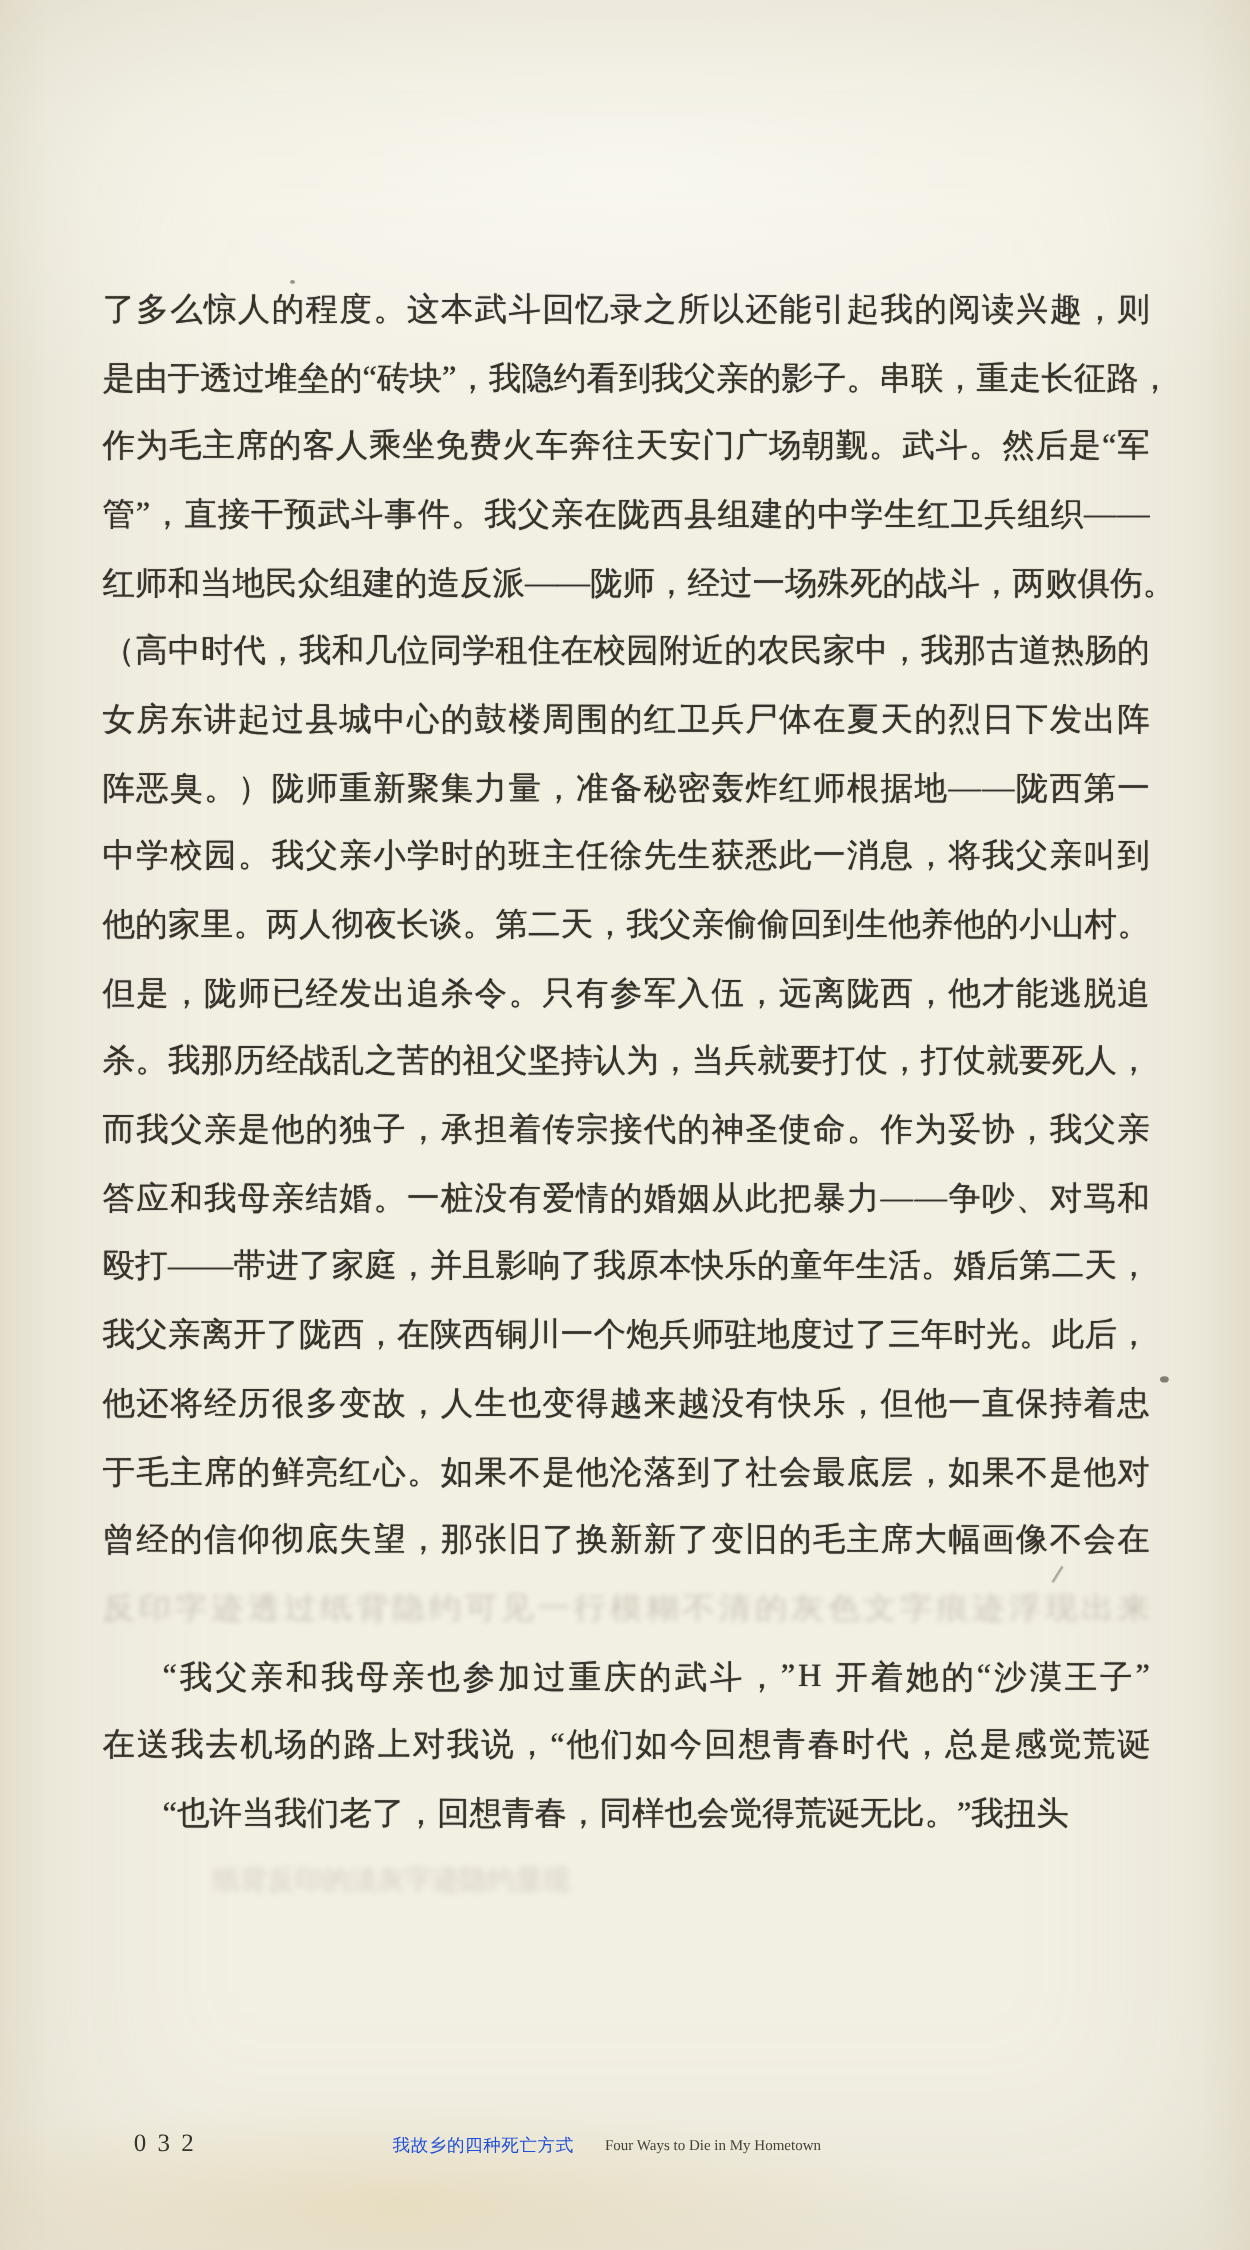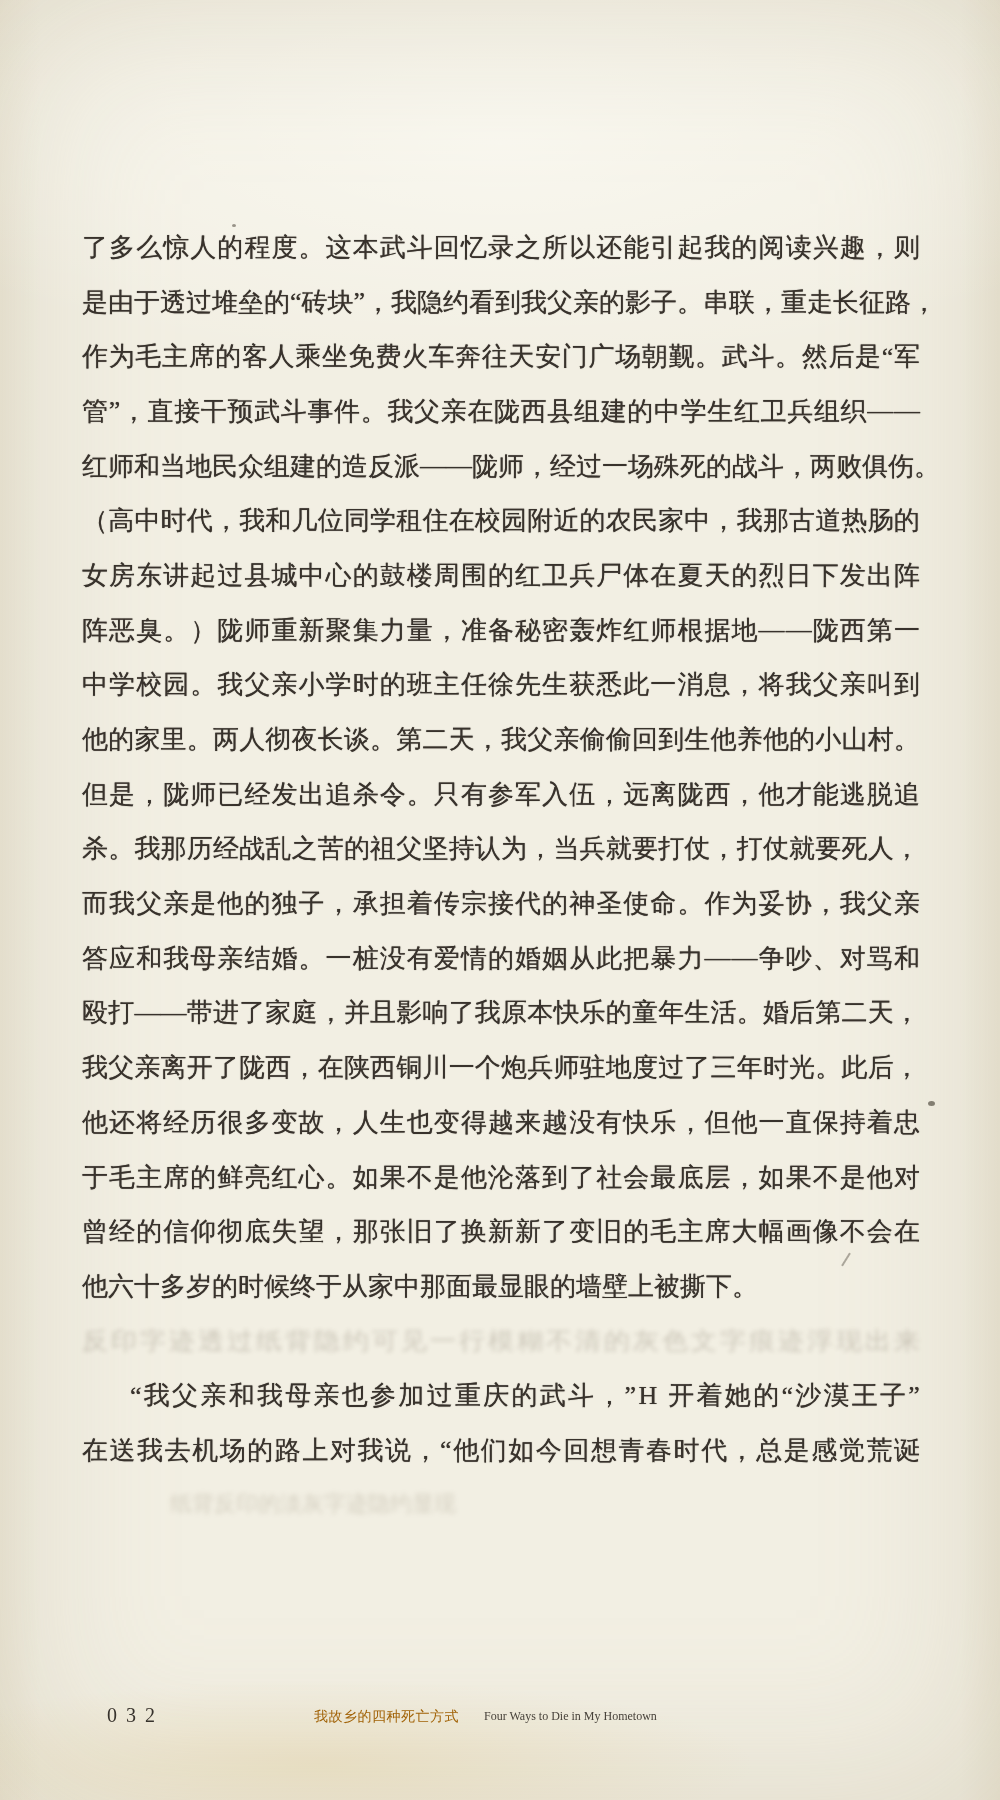--- a/index.html
+++ b/index.html
@@ -60,21 +60,21 @@
     margin-left:27px;
   }
   .page-number{
     position:absolute;left:80px;top:2px;
     font-size:20px;letter-spacing:2px;
     color:#37322c;
   }
   .title-zh{
     position:absolute;left:287px;top:6px;
     font-size:14px;letter-spacing:0.5px;
-    color:#a16207;
+    color:#1d4ed8;
     text-align:center;
   }
   .title-en{
     position:absolute;left:457px;top:7px;
     font-size:12px;
     color:#47413a;
   }
   .speck1{position:absolute;left:928px;top:1101px;width:7px;height:5px;border-radius:50%;
     background:rgba(95,90,78,0.75);filter:blur(0.6px);}
   .speck2{position:absolute;left:845px;top:1252px;width:2px;height:15px;
@@ -101,24 +101,24 @@
     <div class="line just"><span>他</span><span>的</span><span>家</span><span>里</span><span>。</span><span>两</span><span>人</span><span>彻</span><span>夜</span><span>长</span><span>谈</span><span>。</span><span>第</span><span>二</span><span>天</span><span>，</span><span>我</span><span>父</span><span>亲</span><span>偷</span><span>偷</span><span>回</span><span>到</span><span>生</span><span>他</span><span>养</span><span>他</span><span>的</span><span>小</span><span>山</span><span>村</span><span>。</span></div>
     <div class="line just"><span>但</span><span>是</span><span>，</span><span>陇</span><span>师</span><span>已</span><span>经</span><span>发</span><span>出</span><span>追</span><span>杀</span><span>令</span><span>。</span><span>只</span><span>有</span><span>参</span><span>军</span><span>入</span><span>伍</span><span>，</span><span>远</span><span>离</span><span>陇</span><span>西</span><span>，</span><span>他</span><span>才</span><span>能</span><span>逃</span><span>脱</span><span>追</span></div>
     <div class="line just"><span>杀</span><span>。</span><span>我</span><span>那</span><span>历</span><span>经</span><span>战</span><span>乱</span><span>之</span><span>苦</span><span>的</span><span>祖</span><span>父</span><span>坚</span><span>持</span><span>认</span><span>为</span><span>，</span><span>当</span><span>兵</span><span>就</span><span>要</span><span>打</span><span>仗</span><span>，</span><span>打</span><span>仗</span><span>就</span><span>要</span><span>死</span><span>人</span><span>，</span></div>
     <div class="line just"><span>而</span><span>我</span><span>父</span><span>亲</span><span>是</span><span>他</span><span>的</span><span>独</span><span>子</span><span>，</span><span>承</span><span>担</span><span>着</span><span>传</span><span>宗</span><span>接</span><span>代</span><span>的</span><span>神</span><span>圣</span><span>使</span><span>命</span><span>。</span><span>作</span><span>为</span><span>妥</span><span>协</span><span>，</span><span>我</span><span>父</span><span>亲</span></div>
     <div class="line just"><span>答</span><span>应</span><span>和</span><span>我</span><span>母</span><span>亲</span><span>结</span><span>婚</span><span>。</span><span>一</span><span>桩</span><span>没</span><span>有</span><span>爱</span><span>情</span><span>的</span><span>婚</span><span>姻</span><span>从</span><span>此</span><span>把</span><span>暴</span><span>力</span><span>—</span><span>—</span><span>争</span><span>吵</span><span>、</span><span>对</span><span>骂</span><span>和</span></div>
     <div class="line just"><span>殴</span><span>打</span><span>—</span><span>—</span><span>带</span><span>进</span><span>了</span><span>家</span><span>庭</span><span>，</span><span>并</span><span>且</span><span>影</span><span>响</span><span>了</span><span>我</span><span>原</span><span>本</span><span>快</span><span>乐</span><span>的</span><span>童</span><span>年</span><span>生</span><span>活</span><span>。</span><span>婚</span><span>后</span><span>第</span><span>二</span><span>天</span><span>，</span></div>
     <div class="line just"><span>我</span><span>父</span><span>亲</span><span>离</span><span>开</span><span>了</span><span>陇</span><span>西</span><span>，</span><span>在</span><span>陕</span><span>西</span><span>铜</span><span>川</span><span>一</span><span>个</span><span>炮</span><span>兵</span><span>师</span><span>驻</span><span>地</span><span>度</span><span>过</span><span>了</span><span>三</span><span>年</span><span>时</span><span>光</span><span>。</span><span>此</span><span>后</span><span>，</span></div>
     <div class="line just"><span>他</span><span>还</span><span>将</span><span>经</span><span>历</span><span>很</span><span>多</span><span>变</span><span>故</span><span>，</span><span>人</span><span>生</span><span>也</span><span>变</span><span>得</span><span>越</span><span>来</span><span>越</span><span>没</span><span>有</span><span>快</span><span>乐</span><span>，</span><span>但</span><span>他</span><span>一</span><span>直</span><span>保</span><span>持</span><span>着</span><span>忠</span></div>
     <div class="line just"><span>于</span><span>毛</span><span>主</span><span>席</span><span>的</span><span>鲜</span><span>亮</span><span>红</span><span>心</span><span>。</span><span>如</span><span>果</span><span>不</span><span>是</span><span>他</span><span>沦</span><span>落</span><span>到</span><span>了</span><span>社</span><span>会</span><span>最</span><span>底</span><span>层</span><span>，</span><span>如</span><span>果</span><span>不</span><span>是</span><span>他</span><span>对</span></div>
     <div class="line just"><span>曾</span><span>经</span><span>的</span><span>信</span><span>仰</span><span>彻</span><span>底</span><span>失</span><span>望</span><span>，</span><span>那</span><span>张</span><span>旧</span><span>了</span><span>换</span><span>新</span><span>新</span><span>了</span><span>变</span><span>旧</span><span>的</span><span>毛</span><span>主</span><span>席</span><span>大</span><span>幅</span><span>画</span><span>像</span><span>不</span><span>会</span><span>在</span></div>
-    <div class="line">他六十多岁的时候终于从家中那面最显眼的墙壁上被撕下。</div>
     <div class="line just ghost"><span>反</span><span>印</span><span>字</span><span>迹</span><span>透</span><span>过</span><span>纸</span><span>背</span><span>隐</span><span>约</span><span>可</span><span>见</span><span>一</span><span>行</span><span>模</span><span>糊</span><span>不</span><span>清</span><span>的</span><span>灰</span><span>色</span><span>文</span><span>字</span><span>痕</span><span>迹</span><span>浮</span><span>现</span><span>出</span><span>来</span></div>
     <div class="line just indent"><span>“</span><span>我</span><span>父</span><span>亲</span><span>和</span><span>我</span><span>母</span><span>亲</span><span>也</span><span>参</span><span>加</span><span>过</span><span>重</span><span>庆</span><span>的</span><span>武</span><span>斗</span><span>，</span><span>”</span><span>H</span><span> </span><span>开</span><span>着</span><span>她</span><span>的</span><span>“</span><span>沙</span><span>漠</span><span>王</span><span>子</span><span>”</span></div>
     <div class="line just"><span>在</span><span>送</span><span>我</span><span>去</span><span>机</span><span>场</span><span>的</span><span>路</span><span>上</span><span>对</span><span>我</span><span>说</span><span>，</span><span>“</span><span>他</span><span>们</span><span>如</span><span>今</span><span>回</span><span>想</span><span>青</span><span>春</span><span>时</span><span>代</span><span>，</span><span>总</span><span>是</span><span>感</span><span>觉</span><span>荒</span><span>诞</span></div>
+    <div class="line indent">“也许当我们老了，回想青春，同样也会觉得荒诞无比。”我扭头</div>
   </div>
 
 <div class="ghost-overlay">纸背反印的淡灰字迹隐约显现</div>
 
 <div class="footer">
   <span class="page-number">0 3 2</span>
   <span class="title-zh">我故乡的四种死亡方式</span>
   <span class="title-en">Four Ways to Die in My Hometown</span>
 </div>
 

